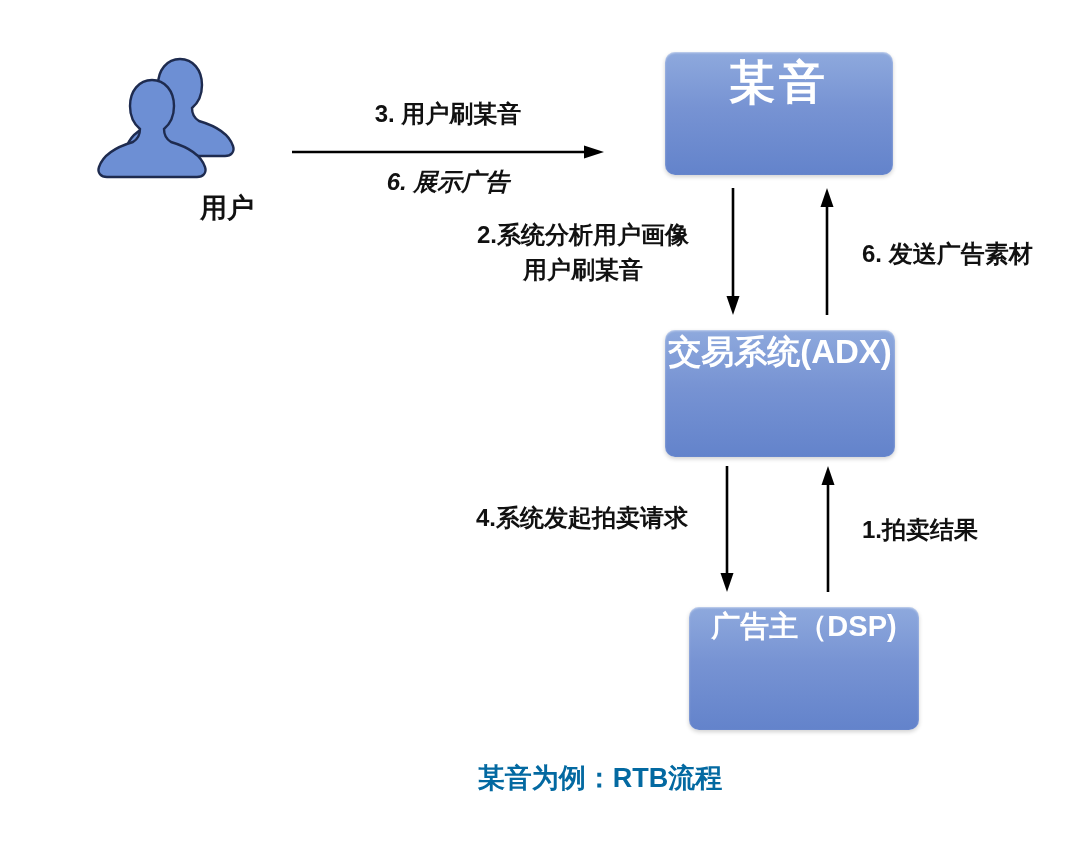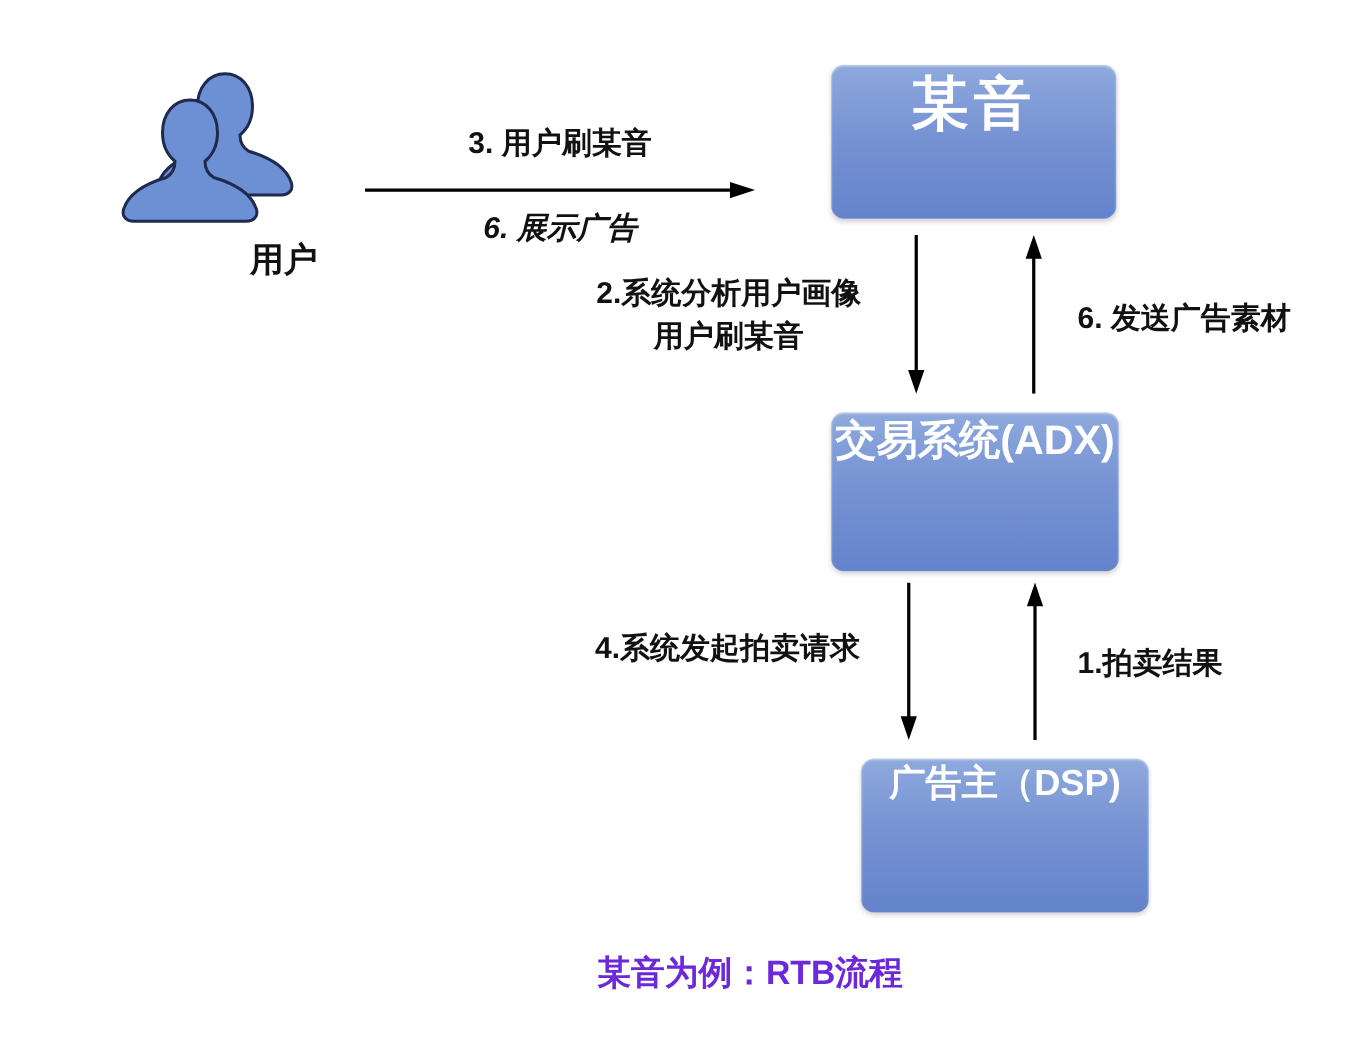--- a/index.html
+++ b/index.html
@@ -39,21 +39,21 @@
     text-align:right;color:#111111;font-weight:bold;font-size:27px;
   }
   .arrow{position:absolute;}
   .a-h{left:292px;top:142px;}
   .a-down-2{left:723px;top:188px;}
   .a-up-5{left:817px;top:188px;}
   .a-down-3{left:717px;top:466px;}
   .a-up-4{left:818px;top:466px;}
   .caption{
     position:absolute;left:390px;top:760px;width:420px;
-    text-align:center;color:#6d28d9;font-weight:bold;font-size:27px;
+    text-align:center;color:#0369a1;font-weight:bold;font-size:27px;
   }
 </style>
 </head>
 <body>
 
 <div class="canvas">
 
   <svg class="actor" width="145" height="138" viewBox="0 0 145 138" aria-hidden="true">
     <defs>
       <path id="person" d="M57 16 C70 16 79 27 79 42 C79 52 75 60 69 65 C69 71 71 75 76 78 C93 83 106 91 110 103 C112 109 108 113 102 113 L12 113 C6 113 2 109 4 103 C8 91 21 83 38 78 C43 75 45 71 45 65 C39 60 35 52 35 42 C35 27 44 16 57 16 Z"></path>

